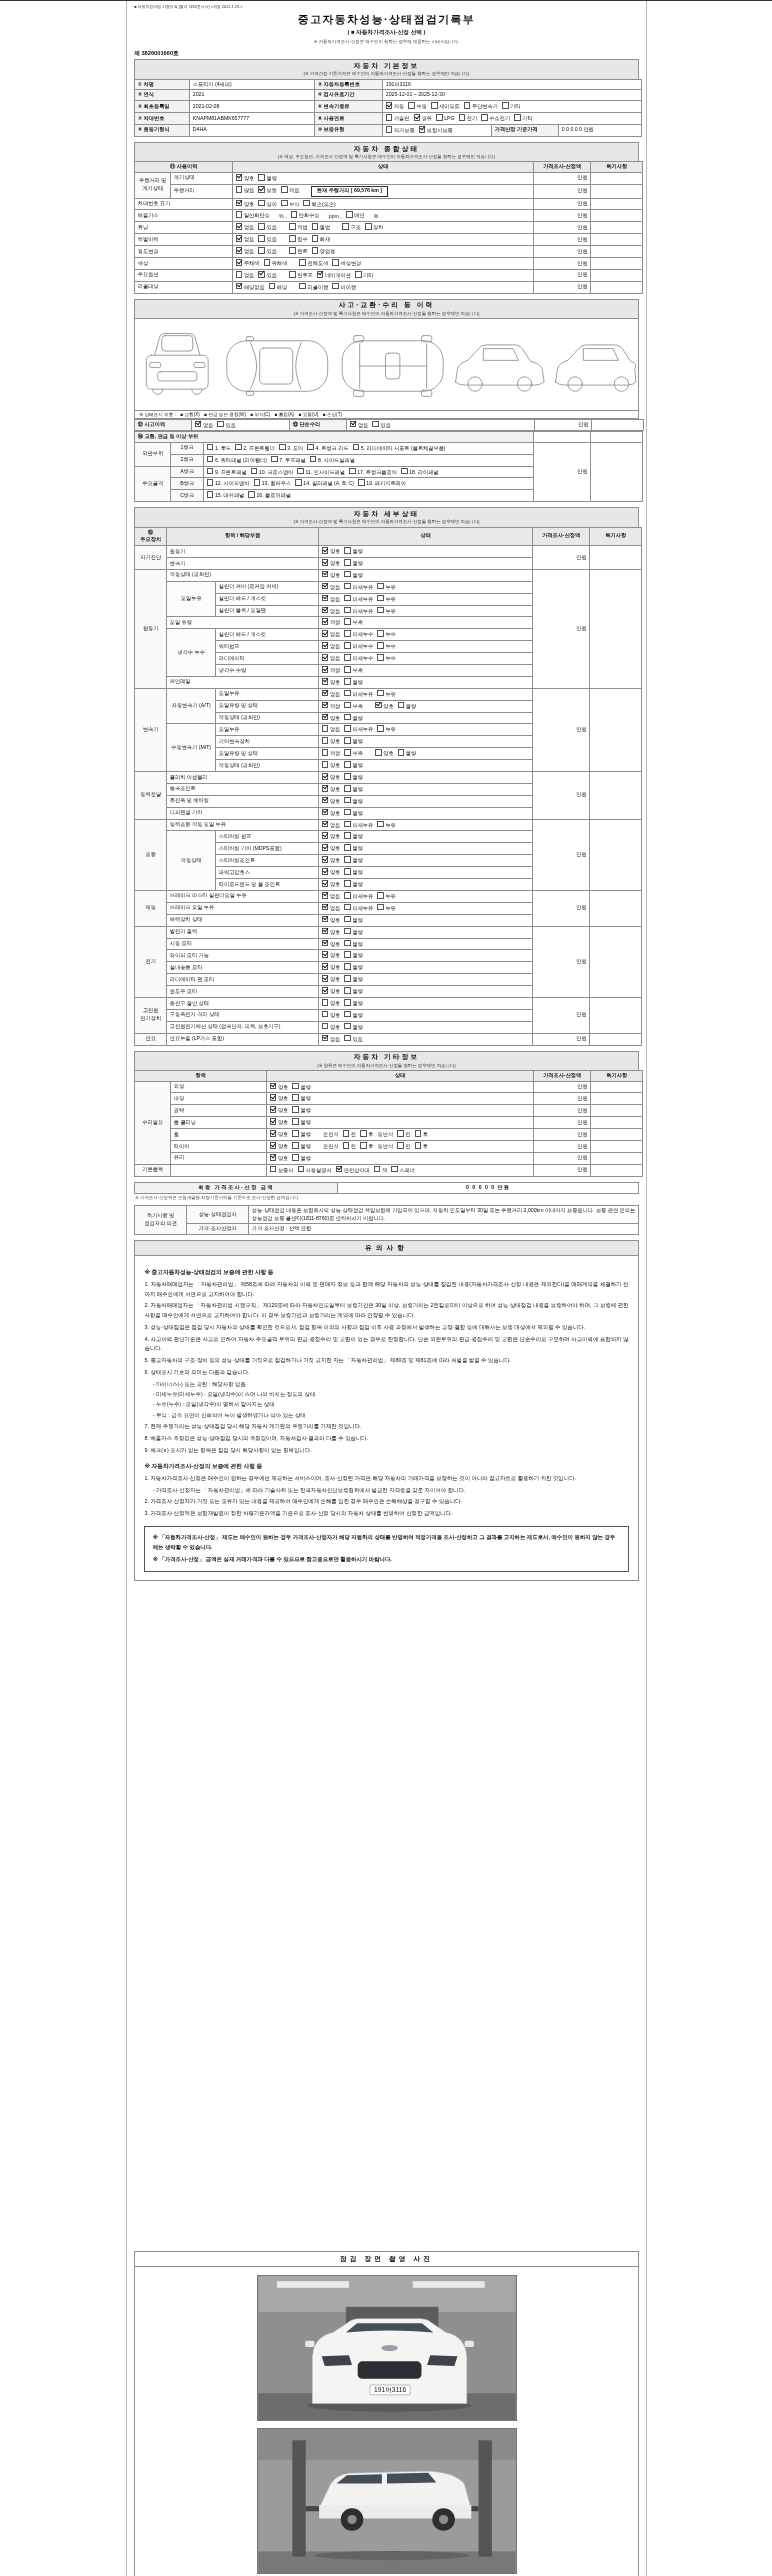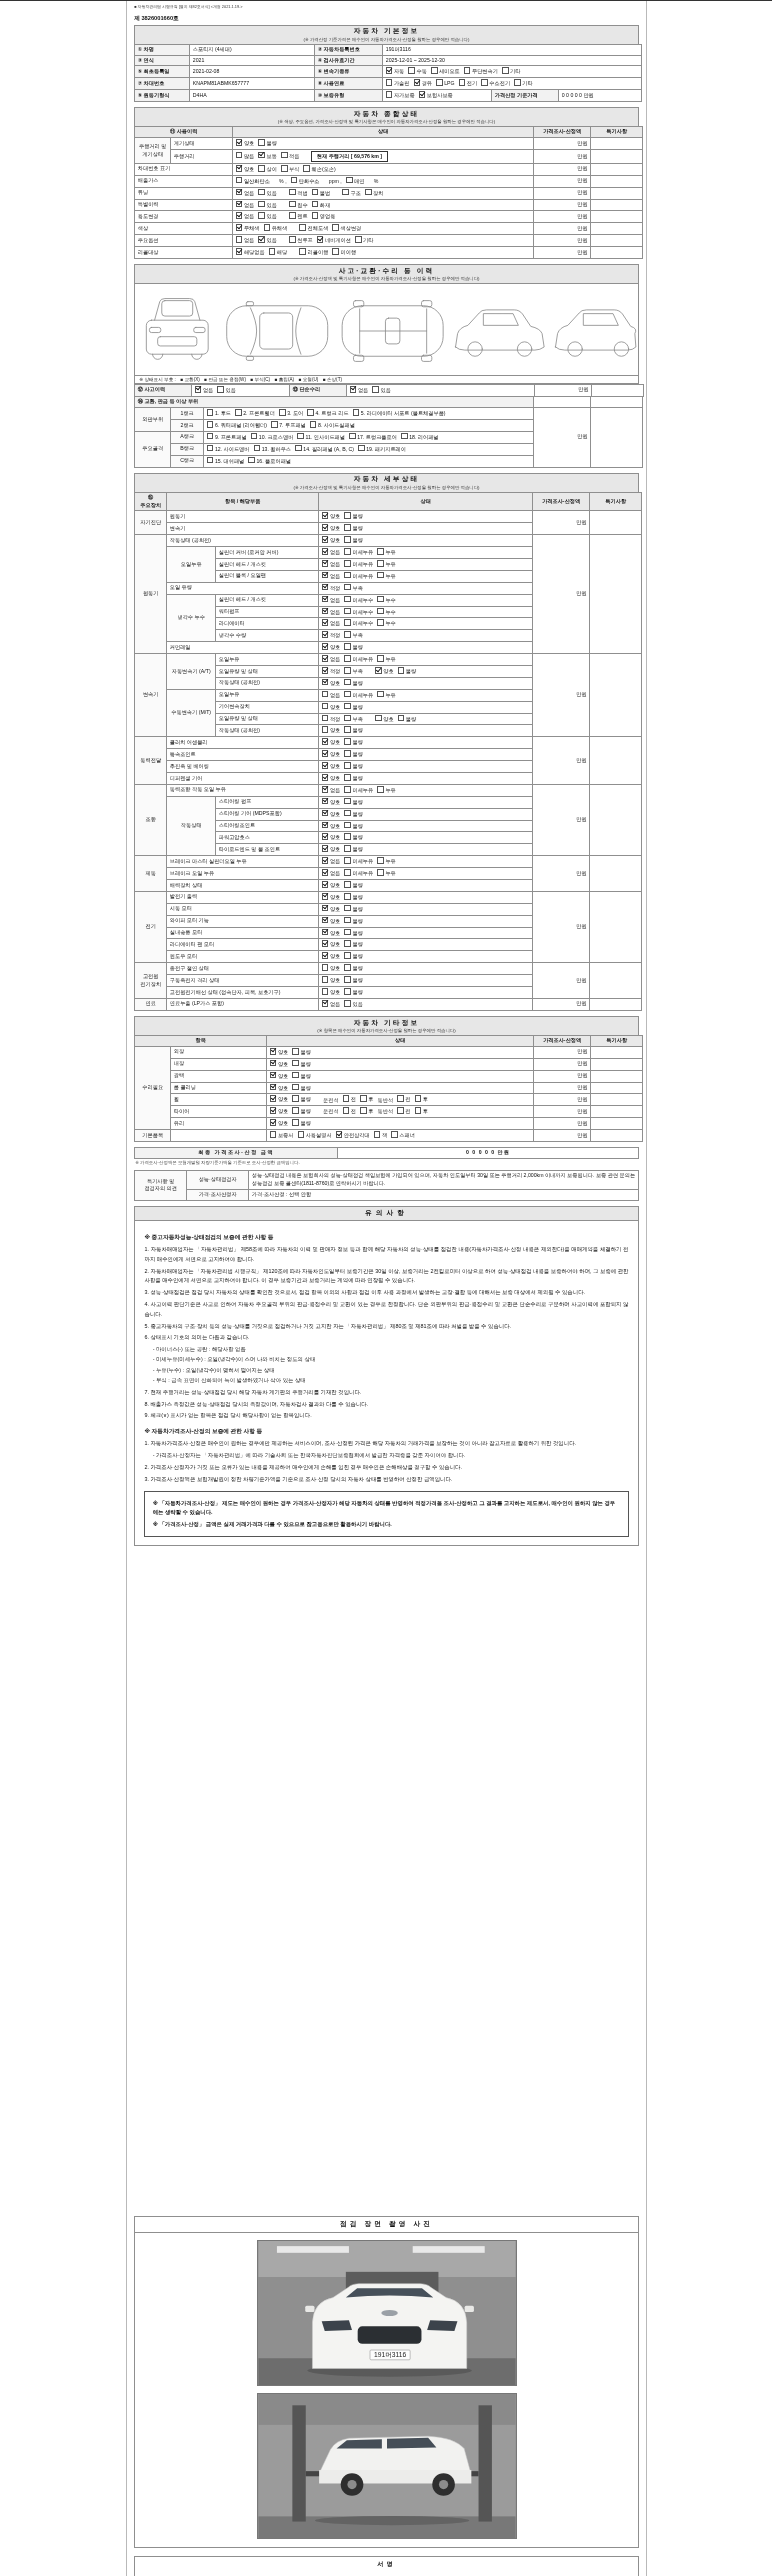--- a/index.html
+++ b/index.html
@@ -59,20 +59,25 @@
 </style>
 </head>
 <body>
 
 <div class="top-edge"></div>
 
 <div class="sheet">
 
   <div class="top-note">■ 자동차관리법 시행규칙 [별지 제82호서식] &lt;개정 2021.1.19.&gt;</div>
 
+  <div class="title-wrap">
+    <h1>중고자동차성능·상태점검기록부</h1>
+    <div class="subtitle">( ■ 자동차가격조사·산정 선택 )</div>
+    <div class="select-note">※ 자동차가격조사·산정은 매수인이 원하는 경우에 제공하는 서비스입니다.</div>
+  </div>
 
   <div class="doc-no">제 3826001660호</div>
 
   <div class="sec">
     <div class="secbar">
       <div class="sec-name">자동차 기본정보</div>
       <div class="sec-sub">(※ 가격산정 기준가격은 매수인이 자동차가격조사·산정을 원하는 경우에만 적습니다)</div>
     </div>
     <table class="tbl basic">
       <colgroup>

